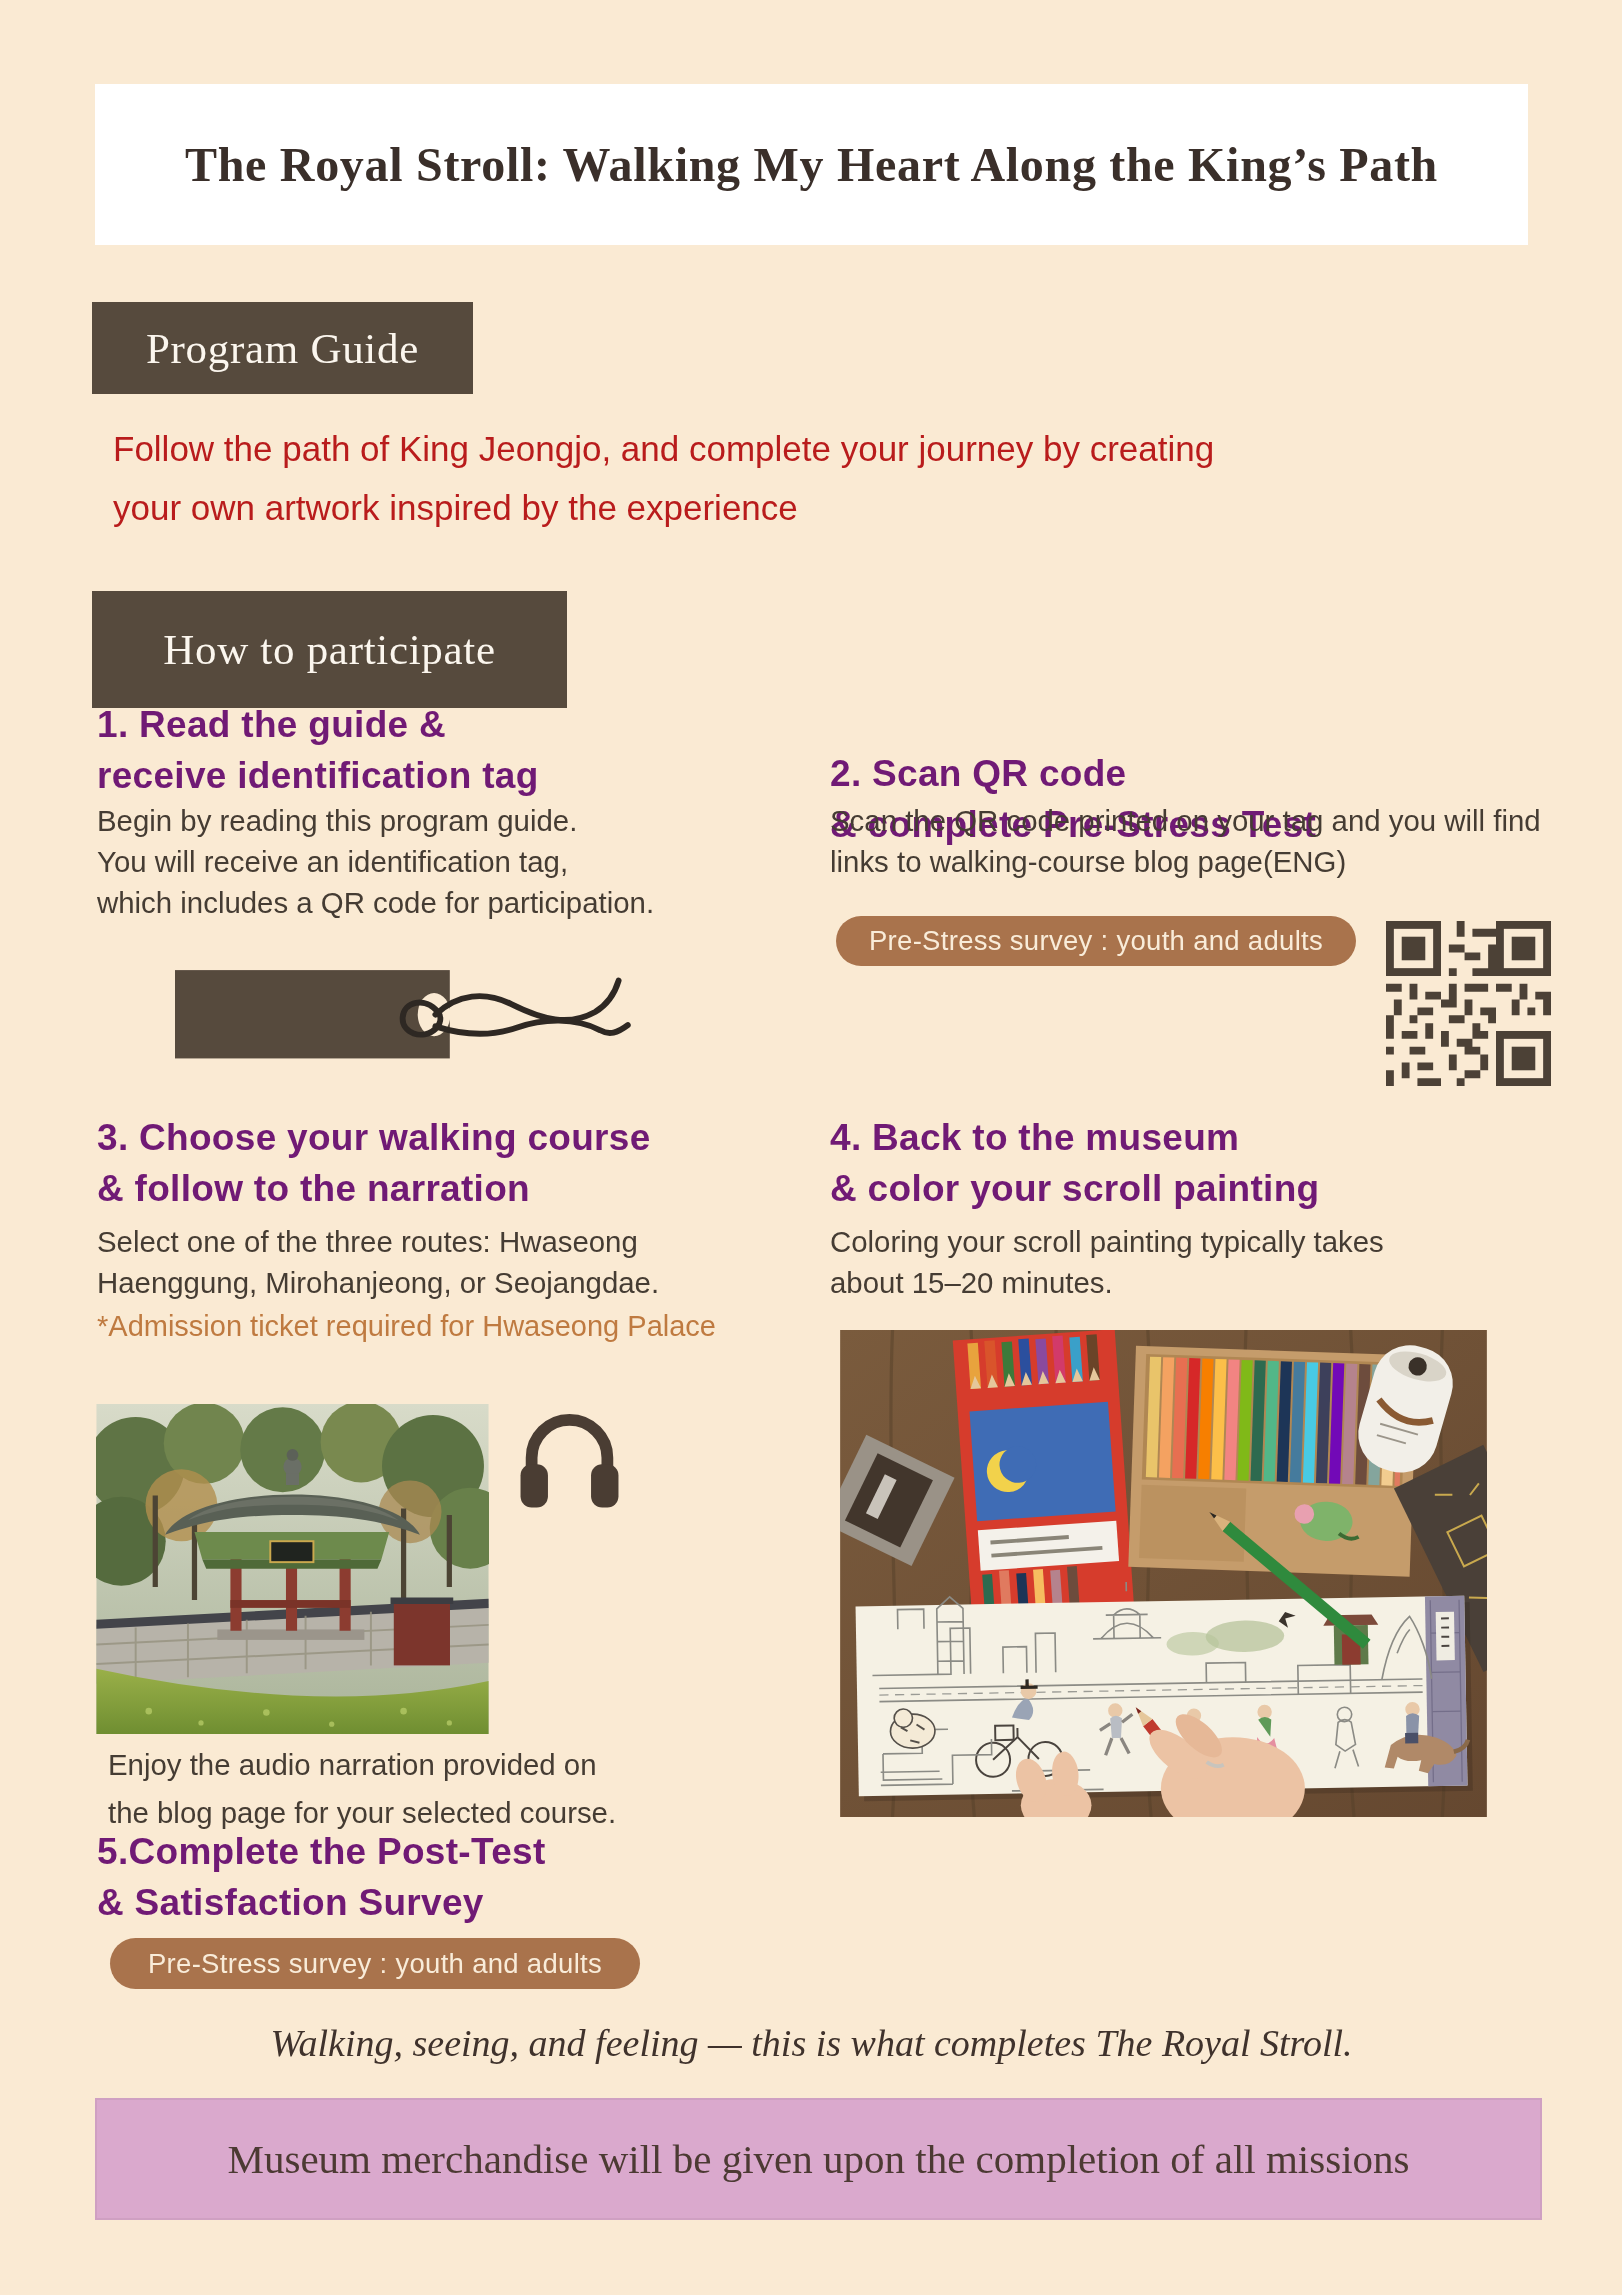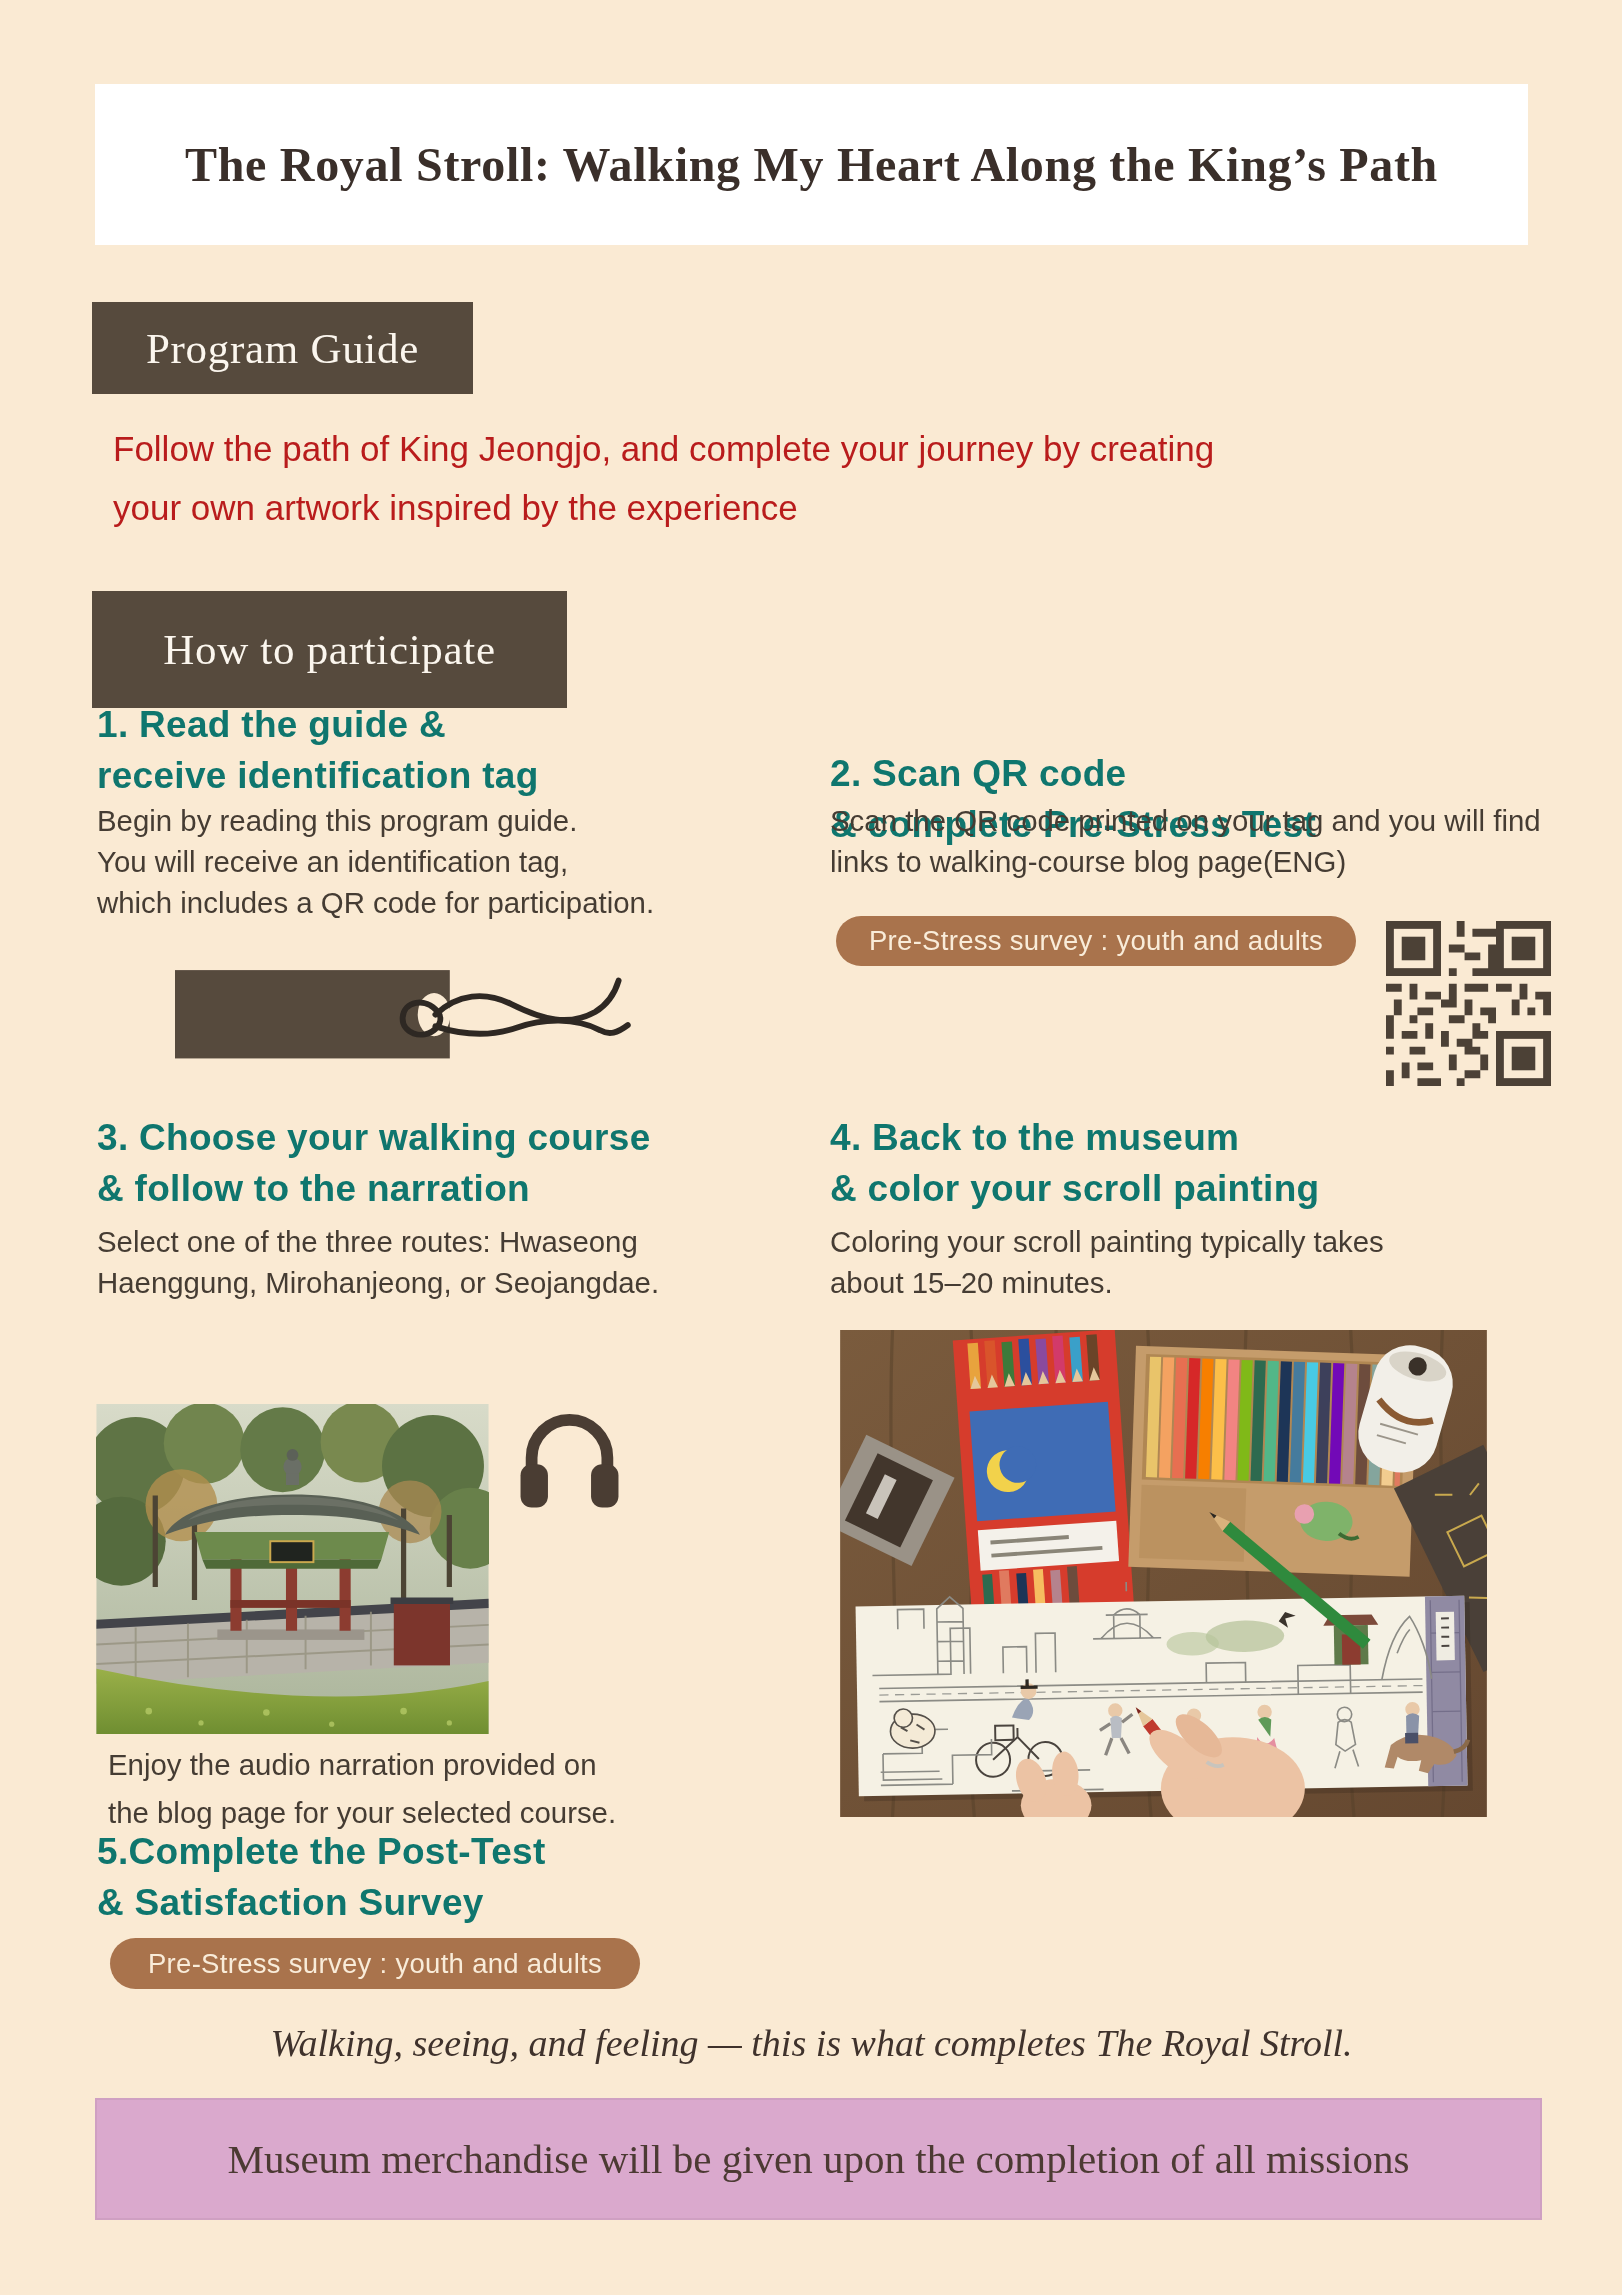--- a/index.html
+++ b/index.html
@@ -12,21 +12,21 @@
   .title-banner{position:absolute;left:95px;top:84px;width:1433px;height:161px;background:#ffffff;}
   .title-banner h1{margin:0;width:100%;text-align:center;line-height:161px;
         font-family:"Liberation Serif",serif;font-weight:600;font-size:48px;color:#3a2f2a;letter-spacing:0.7px;}
   .label-box{position:absolute;background:var(--panel);display:flex;align-items:center;justify-content:center;}
   .label-box span{font-family:"Liberation Serif",serif;font-size:43px;color:#fbf6ee;letter-spacing:0.7px;}
   .box-pg{left:92px;top:302px;width:381px;height:92px;}
   .box-ht{left:92px;top:591px;width:475px;height:117px;}
   .intro{position:absolute;left:113px;top:419px;width:1407px;margin:0;font-size:35px;line-height:59px;
         color:#b91c1c;white-space:pre-line;}
   .step-heading{position:absolute;margin:0;font-size:37px;font-weight:bold;line-height:51px;
-        color:#0f766e;white-space:pre-line;letter-spacing:0.3px;}
+        color:#701a75;white-space:pre-line;letter-spacing:0.3px;}
   .step-body{position:absolute;margin:0;font-size:29.4px;line-height:41px;color:#453c33;white-space:pre-line;}
   .note{position:absolute;margin:0;font-size:29px;color:var(--accent);}
   .caption{position:absolute;margin:0;font-size:29.4px;line-height:48px;color:#453c33;white-space:pre-line;}
   .pill{position:absolute;background:var(--pill);border-radius:26px;display:flex;align-items:center;justify-content:center;}
   .pill span{font-size:27.5px;color:#f9ecd9;letter-spacing:0.3px;}
   .pill-1{left:836px;top:916px;width:520px;height:50px;}
   .pill-2{left:110px;top:1938px;width:530px;height:51px;}
   .qr{position:absolute;left:1386px;top:921px;width:165px;height:165px;}
   .tag{position:absolute;left:175px;top:949px;width:458px;height:141px;}
   .photo{position:absolute;overflow:hidden;}
@@ -106,20 +106,21 @@
       <rect x="24" y="24" width="36" height="36"></rect>
       <rect x="192" y="24" width="36" height="36"></rect>
       <rect x="192" y="192" width="36" height="36"></rect>
     </g>
   </svg>
 
   <h3 class="step-heading" style="left:97px;top:1112px;">3. Choose your walking course
 &amp; follow to the narration</h3>
   <p class="step-body" style="left:97px;top:1221px;">Select one of the three routes: Hwaseong
 Haenggung, Mirohanjeong, or Seojangdae.</p>
+  <p class="note" style="left:97px;top:1310px;">*Admission ticket required for Hwaseong Palace</p>
 
   <div class="photo photo-pagoda">
     <svg viewBox="0 0 600 505" width="393" height="330">
       <defs>
         <linearGradient id="sky1" x1="0" y1="0" x2="0" y2="1">
           <stop offset="0" stop-color="#d8dbc9"></stop>
             <stop offset="1" stop-color="#aab49a"></stop>
         </linearGradient>
         <linearGradient id="grass1" x1="0" y1="0" x2="0" y2="1">
           <stop offset="0" stop-color="#9ab049"></stop>

